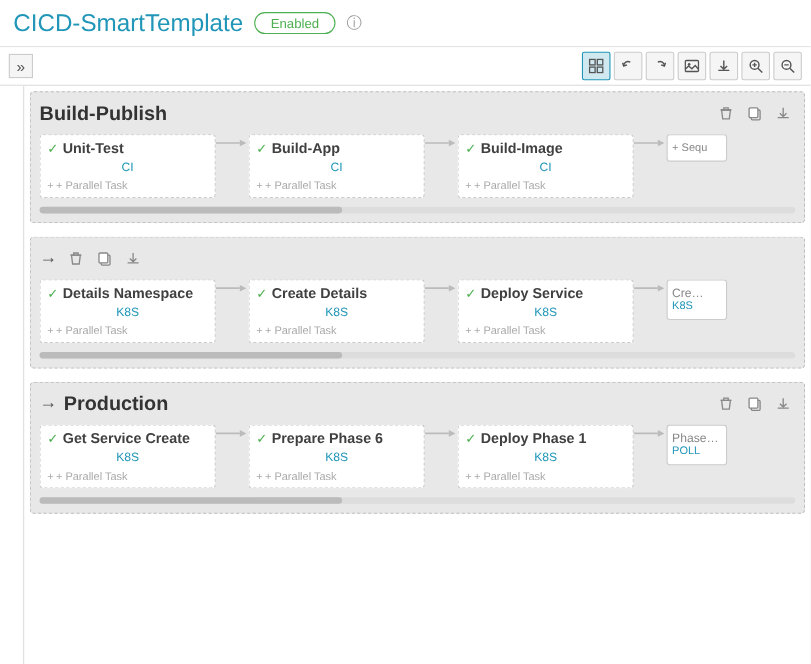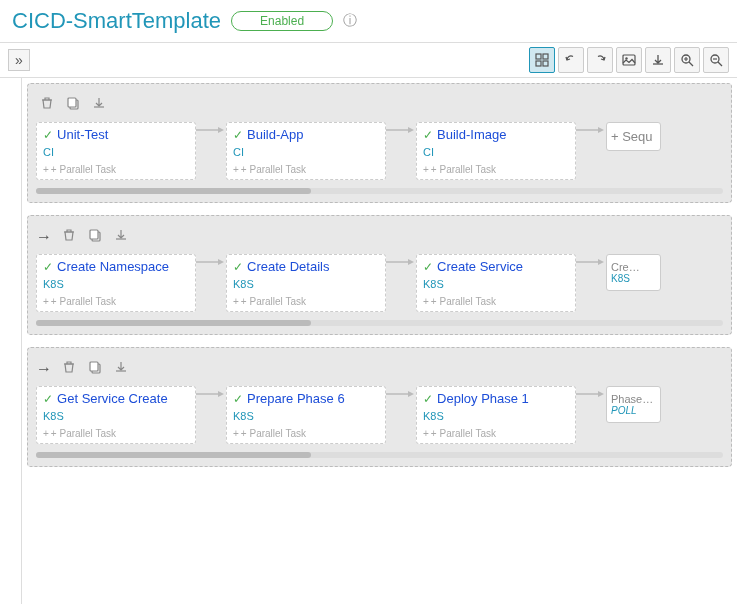--- a/index.html
+++ b/index.html
@@ -3,21 +3,21 @@
   <meta charset="utf-8">
   <style>
     * { box-sizing: border-box; margin: 0; padding: 0; }
     body { font-family: Arial, sans-serif; background: #f0f0f0; width: 737px; height: 604px; overflow: hidden; }
 
     .app-container { width: 737px; height: 604px; display: flex; flex-direction: column; background: #fff; }
 
     
     .header { display: flex; align-items: center; padding: 8px 12px; background: #fff; border-bottom: 1px solid #ddd; gap: 10px; }
     .header-title { font-size: 22px; color: #2196b8; font-weight: 300; }
-    .enabled-badge { border: 1.5px solid #4caf50; border-radius: 12px; padding: 2px 28px; font-size: 12px; color: #4caf50; }
+    .enabled-badge { border: 1.5px solid #4caf50; border-radius: 12px; padding: 2px 14px; font-size: 12px; color: #4caf50; }
     .info-icon { color: #999; font-size: 14px; cursor: pointer; }
 
     
     .toolbar { display: flex; align-items: center; padding: 4px 8px; background: #fff; border-bottom: 1px solid #ddd; gap: 4px; }
     .sidebar-toggle { width: 22px; height: 22px; display: flex; align-items: center; justify-content: center; cursor: pointer; color: #555; font-size: 14px; border: 1px solid #ccc; background: #f5f5f5; }
     .toolbar-spacer { flex: 1; }
     .toolbar-right { display: flex; align-items: center; gap: 3px; }
     .tb-btn { width: 26px; height: 26px; display: flex; align-items: center; justify-content: center; cursor: pointer; color: #555; font-size: 14px; border: 1px solid #ccc; background: #f5f5f5; border-radius: 2px; }
     .tb-btn.active { background: #d0e8f0; border-color: #2196b8; }
 
@@ -33,22 +33,22 @@
     .phase-title { font-size: 18px; color: #333; font-weight: 600; flex: 1; }
     .phase-actions { display: flex; gap: 4px; }
     .phase-action-btn { width: 22px; height: 22px; display: flex; align-items: center; justify-content: center; cursor: pointer; color: #666; font-size: 13px; }
 
     
     .tasks-row { display: flex; gap: 0; align-items: flex-start; overflow: hidden; }
     .task-wrapper { display: flex; align-items: center; }
     .task-card { background: #fff; border: 1px solid #ccc; border-radius: 3px; width: 160px; min-width: 160px; padding: 6px 8px; position: relative; }
     .task-card-header { display: flex; align-items: center; gap: 4px; margin-bottom: 4px; }
     .task-check { color: #4caf50; font-size: 12px; }
-    .task-name { font-size: 13px; color: #1d4ed8; font-weight: 400; }
-    .task-type { font-size: 11px; color: #2196b8; }
+    .task-name { font-size: 13px; color: #404040; font-weight: 700; }
+    .task-type { font-size: 11px; color: #2196b8; text-align: center; }
     .task-connector { width: 30px; display: flex; align-items: center; justify-content: center; color: #999; font-size: 18px; flex-shrink: 0; }
 
     .parallel-task-btn { margin-top: 6px; font-size: 10px; color: #aaa; cursor: pointer; display: flex; align-items: center; gap: 2px; }
     .parallel-task-btn .plus { color: #aaa; }
 
     
     .task-card-cutoff { background: #fff; border: 1px solid #ccc; border-radius: 3px; width: 55px; min-width: 55px; padding: 6px 4px; overflow: hidden; }
 
     
     .scroll-hint { height: 6px; background: #ddd; border-radius: 3px; margin-top: 8px; }
@@ -124,20 +124,21 @@
   <div style="display:flex; flex:1; overflow:hidden;">
 
     <div class="sidebar-panel">
       <div class="sidebar-panel-inner"></div>
     </div>
 
     <div class="pipeline-canvas">
 
       <div class="phase-section">
         <div class="phase-header">
+          <span class="phase-title">Build-Publish</span>
           <div class="phase-actions">
             <div class="phase-action-btn">
               <svg width="14" height="14" viewBox="0 0 14 14">
                 <path d="M3 4 L11 4 L10 12 L4 12 Z" fill="none" stroke="#888" stroke-width="1.2"></path>
                 <path d="M2 4 L12 4 M5 4 L5 2 L9 2 L9 4" fill="none" stroke="#888" stroke-width="1.2"></path>
               </svg>
             </div>
             <div class="phase-action-btn">
               <svg width="14" height="14" viewBox="0 0 14 14">
                 <rect x="4" y="4" width="8" height="9" fill="none" stroke="#888" stroke-width="1.2" rx="1"></rect>
@@ -208,21 +209,21 @@
             </div>
           </div>
           <div class="task-connector">
             <svg width="30" height="16">
                 <line x1="0" y1="8" x2="22" y2="8" stroke="#bbb" stroke-width="1.5"></line>
                 <polygon points="22,5 28,8 22,11" fill="#bbb"></polygon>
               </svg>
           </div>
 
           <div class="task-card-cutoff">
-            <div style="font-size:13px; color:#888; overflow:hidden; white-space:nowrap;">+ Sequ</div>
+            <div style="font-size:10px; color:#888; overflow:hidden; white-space:nowrap;">+ Sequ</div>
           </div>
         </div>
         <div class="scroll-hint">
           <div class="scroll-thumb"></div>
         </div>
       </div>
 
       <div class="phase-section">
         <div class="phase-header">
           <span class="phase-arrow">→</span>
@@ -246,21 +247,21 @@
               </svg>
             </div>
           </div>
         </div>
         <div class="tasks-row">
 
           <div class="task-wrapper">
             <div class="task-card dashed-box">
               <div class="task-card-header">
                 <span class="task-check">✓</span>
-                <span class="task-name">Create Namespace</span>
+                <span class="task-name">Details Namespace</span>
               </div>
               <div class="task-type">K8S</div>
               <div class="parallel-task-btn">
                 <span class="plus">+</span>
                   <span>+ Parallel Task</span>
               </div>
             </div>
           </div>
           <div class="task-connector">
             <svg width="30" height="16">
@@ -286,21 +287,21 @@
             <svg width="30" height="16">
                 <line x1="0" y1="8" x2="22" y2="8" stroke="#bbb" stroke-width="1.5"></line>
                 <polygon points="22,5 28,8 22,11" fill="#bbb"></polygon>
               </svg>
           </div>
 
           <div class="task-wrapper">
             <div class="task-card dashed-box">
               <div class="task-card-header">
                 <span class="task-check">✓</span>
-                <span class="task-name">Create Service</span>
+                <span class="task-name">Deploy Service</span>
               </div>
               <div class="task-type">K8S</div>
               <div class="parallel-task-btn">
                 <span class="plus">+</span>
                   <span>+ Parallel Task</span>
               </div>
             </div>
           </div>
           <div class="task-connector">
             <svg width="30" height="16">
@@ -315,20 +316,21 @@
           </div>
         </div>
         <div class="scroll-hint">
           <div class="scroll-thumb"></div>
         </div>
       </div>
 
       <div class="phase-section">
         <div class="phase-header">
           <span class="phase-arrow">→</span>
+          <span class="phase-title">Production</span>
           <div class="phase-actions">
             <div class="phase-action-btn">
               <svg width="14" height="14" viewBox="0 0 14 14">
                 <path d="M3 4 L11 4 L10 12 L4 12 Z" fill="none" stroke="#888" stroke-width="1.2"></path>
                 <path d="M2 4 L12 4 M5 4 L5 2 L9 2 L9 4" fill="none" stroke="#888" stroke-width="1.2"></path>
               </svg>
             </div>
             <div class="phase-action-btn">
               <svg width="14" height="14" viewBox="0 0 14 14">
                 <rect x="4" y="4" width="8" height="9" fill="none" stroke="#888" stroke-width="1.2" rx="1"></rect>
@@ -400,21 +402,21 @@
           </div>
           <div class="task-connector">
             <svg width="30" height="16">
                 <line x1="0" y1="8" x2="22" y2="8" stroke="#bbb" stroke-width="1.5"></line>
                 <polygon points="22,5 28,8 22,11" fill="#bbb"></polygon>
               </svg>
           </div>
 
           <div class="task-card-cutoff">
             <div style="font-size:11px; color:#888; white-space:nowrap;">Phase…</div>
-            <div style="font-size:10px; color:#2196b8;font-style:italic;">POLL</div>
+            <div style="font-size:10px; color:#2196b8;">POLL</div>
           </div>
         </div>
         <div class="scroll-hint">
           <div class="scroll-thumb"></div>
         </div>
       </div>
 
     </div>
   </div>
 </div>

